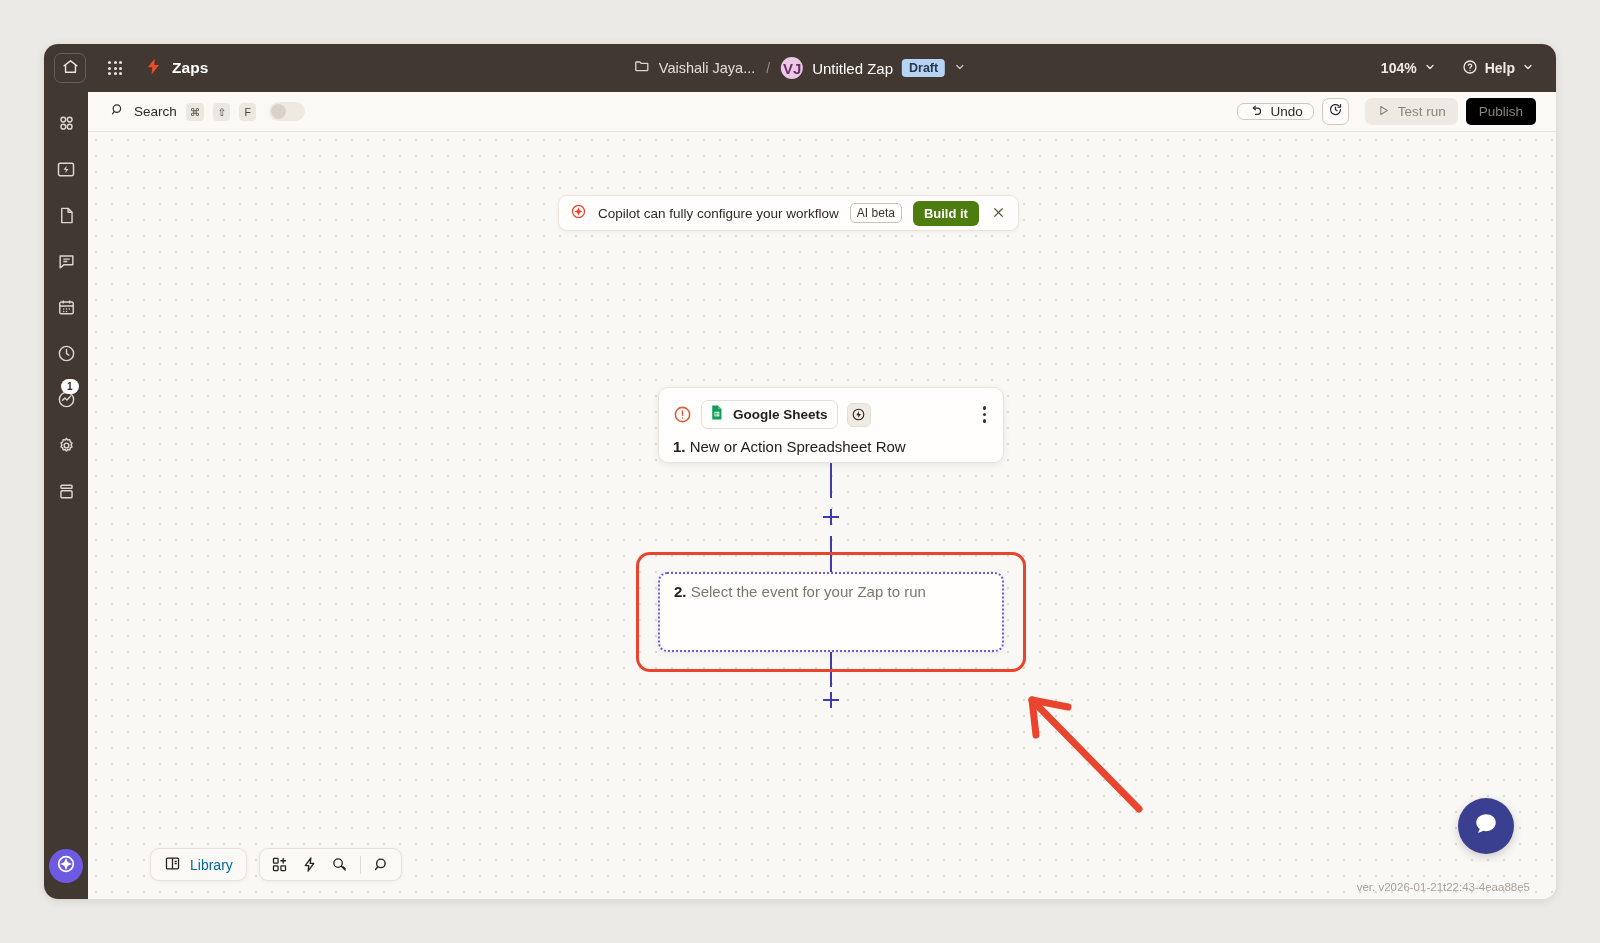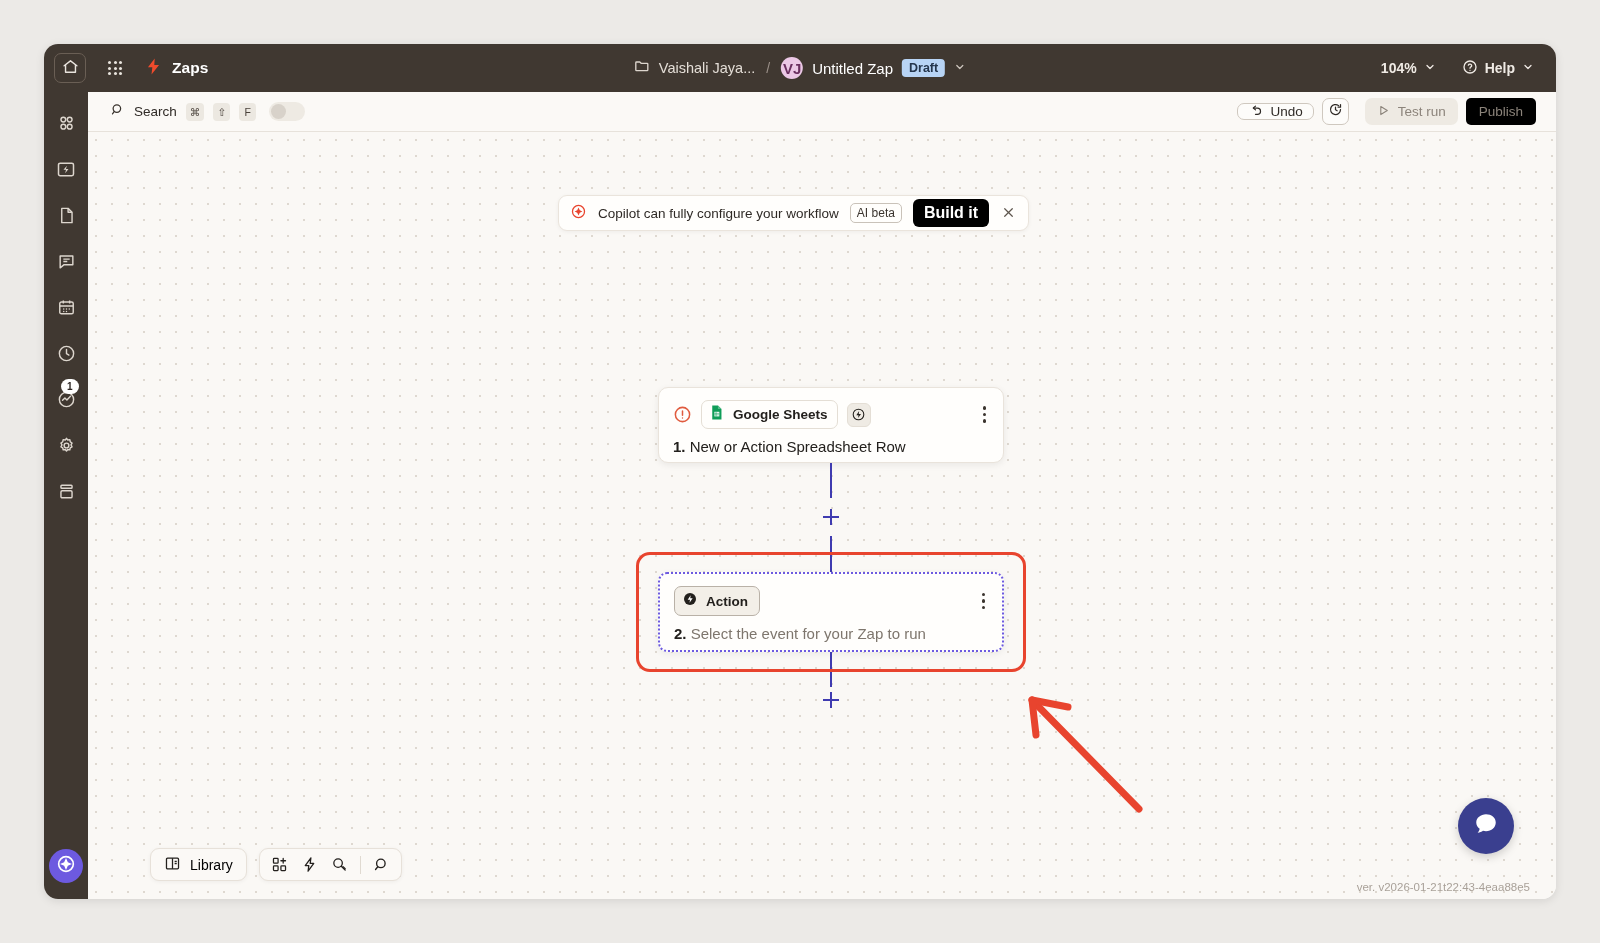--- a/index.html
+++ b/index.html
@@ -142,22 +142,22 @@
     display: flex; align-items: center; gap: 11px;
     background: #fffefc; border: 1px solid #eae4dc; border-radius: 9px;
     height: 36px; padding: 0 11px; box-shadow: 0 1px 4px rgba(0,0,0,.05);
   }
   .copilot-text { font-size: 13.5px; color: #2f2a26; }
   .ai-beta {
     border: 1px solid #c9c2b9; border-radius: 5px; padding: 2px 6px;
     font-size: 12px; color: #3a342e;
   }
   .build-it {
-    background: #000000; color: #fff; border-radius: 6px;
-    padding: 5px 11px; font-size: 16px; font-weight: bold; cursor: pointer;
+    background: #4d7c0f; color: #fff; border-radius: 6px;
+    padding: 5px 11px; font-size: 13px; font-weight: bold; cursor: pointer;
   }
   .close-x { color: #5d554d; font-size: 15px; cursor: pointer; padding: 0 2px; }
 
   
   .node {
     position: absolute;
     background: #fffefc; border: 1px solid #e9e3db; border-radius: 10px;
     box-shadow: 0 2px 7px rgba(0,0,0,.07);
   }
   #trigger-node { left: 570px; top: 255px; width: 346px; height: 76px; }
@@ -210,21 +210,21 @@
     position: absolute; left: 548px; top: 420px; width: 390px; height: 120px;
     border: 3px solid #e8442e; border-radius: 14px; pointer-events: none;
   }
   .annot-arrow { position: absolute; left: 930px; top: 555px; pointer-events: none; }
 
   
   .bottombar { position: absolute; left: 62px; bottom: 18px; display: flex; gap: 12px; }
   .library-btn {
     display: flex; align-items: center; gap: 9px;
     background: #fbf9f6; border: 1px solid #e7e1d9; border-radius: 9px;
-    height: 33px; padding: 0 13px; font-size: 14px; color: #000000; font-weight: 500;
+    height: 33px; padding: 0 13px; font-size: 14px; color: #0369a1; font-weight: 500;
     box-shadow: 0 1px 4px rgba(0,0,0,.05); cursor: pointer;
   }
   .tool-group {
     display: flex; align-items: center; gap: 2px;
     background: #fbf9f6; border: 1px solid #e7e1d9; border-radius: 9px;
     height: 33px; padding: 0 6px; box-shadow: 0 1px 4px rgba(0,0,0,.05);
   }
   .tool-btn { width: 28px; height: 26px; display: flex; align-items: center; justify-content: center; cursor: pointer; }
   .tool-div { width: 1px; height: 18px; background: #e0dad1; margin: 0 4px; }
 
@@ -514,36 +514,20 @@
         <b>1.</b>
         <span>New or Action Spreadsheet Row</span>
       </div>
     </div>
 
     <div class="conn" style="top:331px; height:35px;"></div>
     <div class="plus-btn" style="top:377px;"></div>
     <div class="conn" style="top:404px; height:36px;"></div>
 
     <div class="node" id="action-node">
-      <div class="node-row">
-        <span class="action-chip">
-          <span>
-            <svg width="16" height="16" viewBox="0 0 24 24">
-              <circle cx="12" cy="12" r="9" fill="#23201d"></circle>
-              <path d="M13 6.5L8.5 13.2H12l-.7 4.3L16 10.8h-3.6L13 6.5z" fill="#fff"></path>
-            </svg>
-          </span>
-          <span class="action-chip-label">Action</span>
-        </span>
-        <span class="kebab">
-            <i></i>
-            <i></i>
-            <i></i>
-          </span>
-      </div>
       <div class="action-sub">
         <b>2.</b>
         <span>Select the event for your Zap to run</span>
       </div>
     </div>
 
     <div class="conn" style="top:520px; height:35px;"></div>
     <div class="plus-btn" style="top:560px;"></div>
 
     <div class="annot-box"></div>

